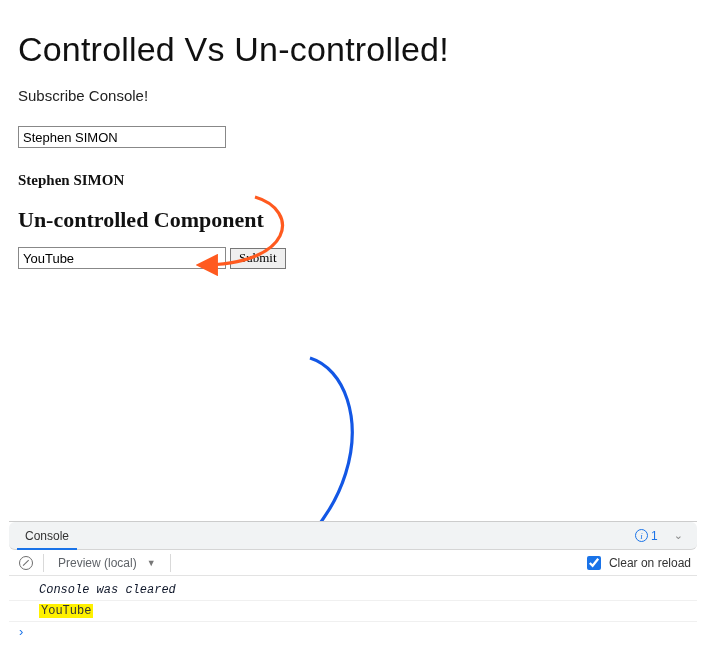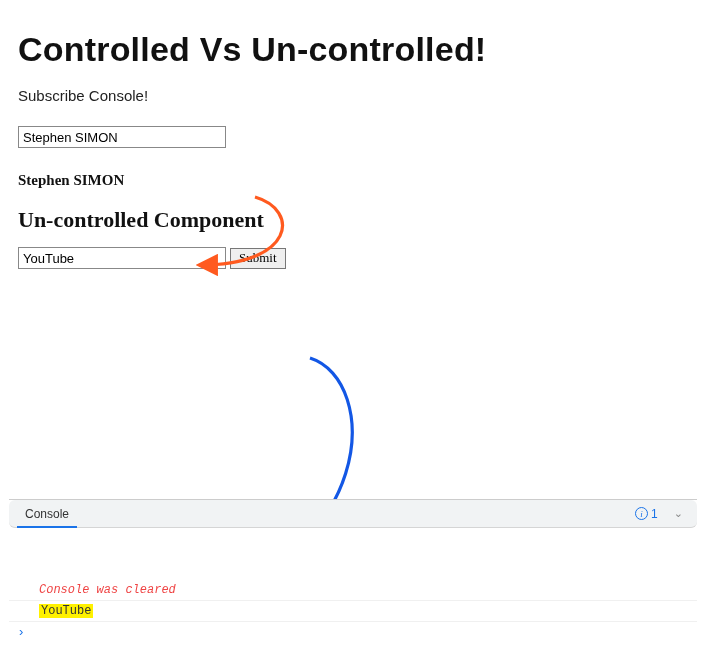--- a/index.html
+++ b/index.html
@@ -12,21 +12,21 @@
     width: 709px;
     height: 647px;
     position: relative;
     background: #fff;
   }
   .page {
     padding: 16px 18px 0 18px;
   }
   h1.title {
     font-size: 34px;
-    font-weight: 700;
+    font-weight: 400;
     margin: 14px 0 18px 0;
     letter-spacing: 0.2px;
   }
   .subtext {
     font-size: 15px;
     margin: 0 0 22px 0;
     color: #222;
   }
   h2.section {
     font-family: "Times New Roman", Times, serif;
@@ -134,21 +134,21 @@
   .toolbar .flex { flex:1; }
   .chk { display:flex; align-items:center; gap:5px; color:#333; }
   .chk input { width:14px; height:14px; accent-color:#1a73e8; }
   .logarea { padding: 4px 0 6px 0; }
   .logline {
     font-family: Consolas, "Courier New", monospace;
     font-size: 12px;
     padding: 3px 10px 3px 30px;
     border-bottom:1px solid #f0f0f0;
   }
-  .logline.cleared { color:#ef4444; font-style: italic; margin-top: 48px; }
+  .logline.cleared { color:#0f172a; font-style: italic; }
   .logline .hl { background: #fff100; padding: 0 2px; }
   .prompt { color:#1a73e8; padding: 2px 10px; font-size:13px; }
 </style>
 </head>
 <body>
 
 <div class="page">
   <h1 class="title">Controlled Vs Un-controlled!</h1>
   <p class="subtext">Subscribe Console!</p>
 
@@ -182,20 +182,34 @@
 <div class="devtools">
   <div class="tabbar">
     <div class="tab active">Console</div>
     <div class="flex"></div>
     <span class="badge-circle">
       <span class="c">i</span>
       <span>1</span>
     </span>
     <span class="chev">⌄</span>
   </div>
+  <div class="toolbar">
+    <span class="clear-icon"></span>
+    <span class="divider"></span>
+    <span class="ctx">
+      <span>Preview (local)</span>
+      <span class="tri">▼</span>
+    </span>
+    <span class="divider"></span>
+    <div class="flex"></div>
+    <label class="chk">
+      <input type="checkbox" checked="" style="">
+      <span>Clear on reload</span>
+    </label>
+  </div>
   <div class="logarea">
     <div class="logline cleared">Console was cleared</div>
     <div class="logline">
       <span class="hl">YouTube</span>
     </div>
     <div class="prompt">›</div>
   </div>
 </div>
 
 </body></html>

